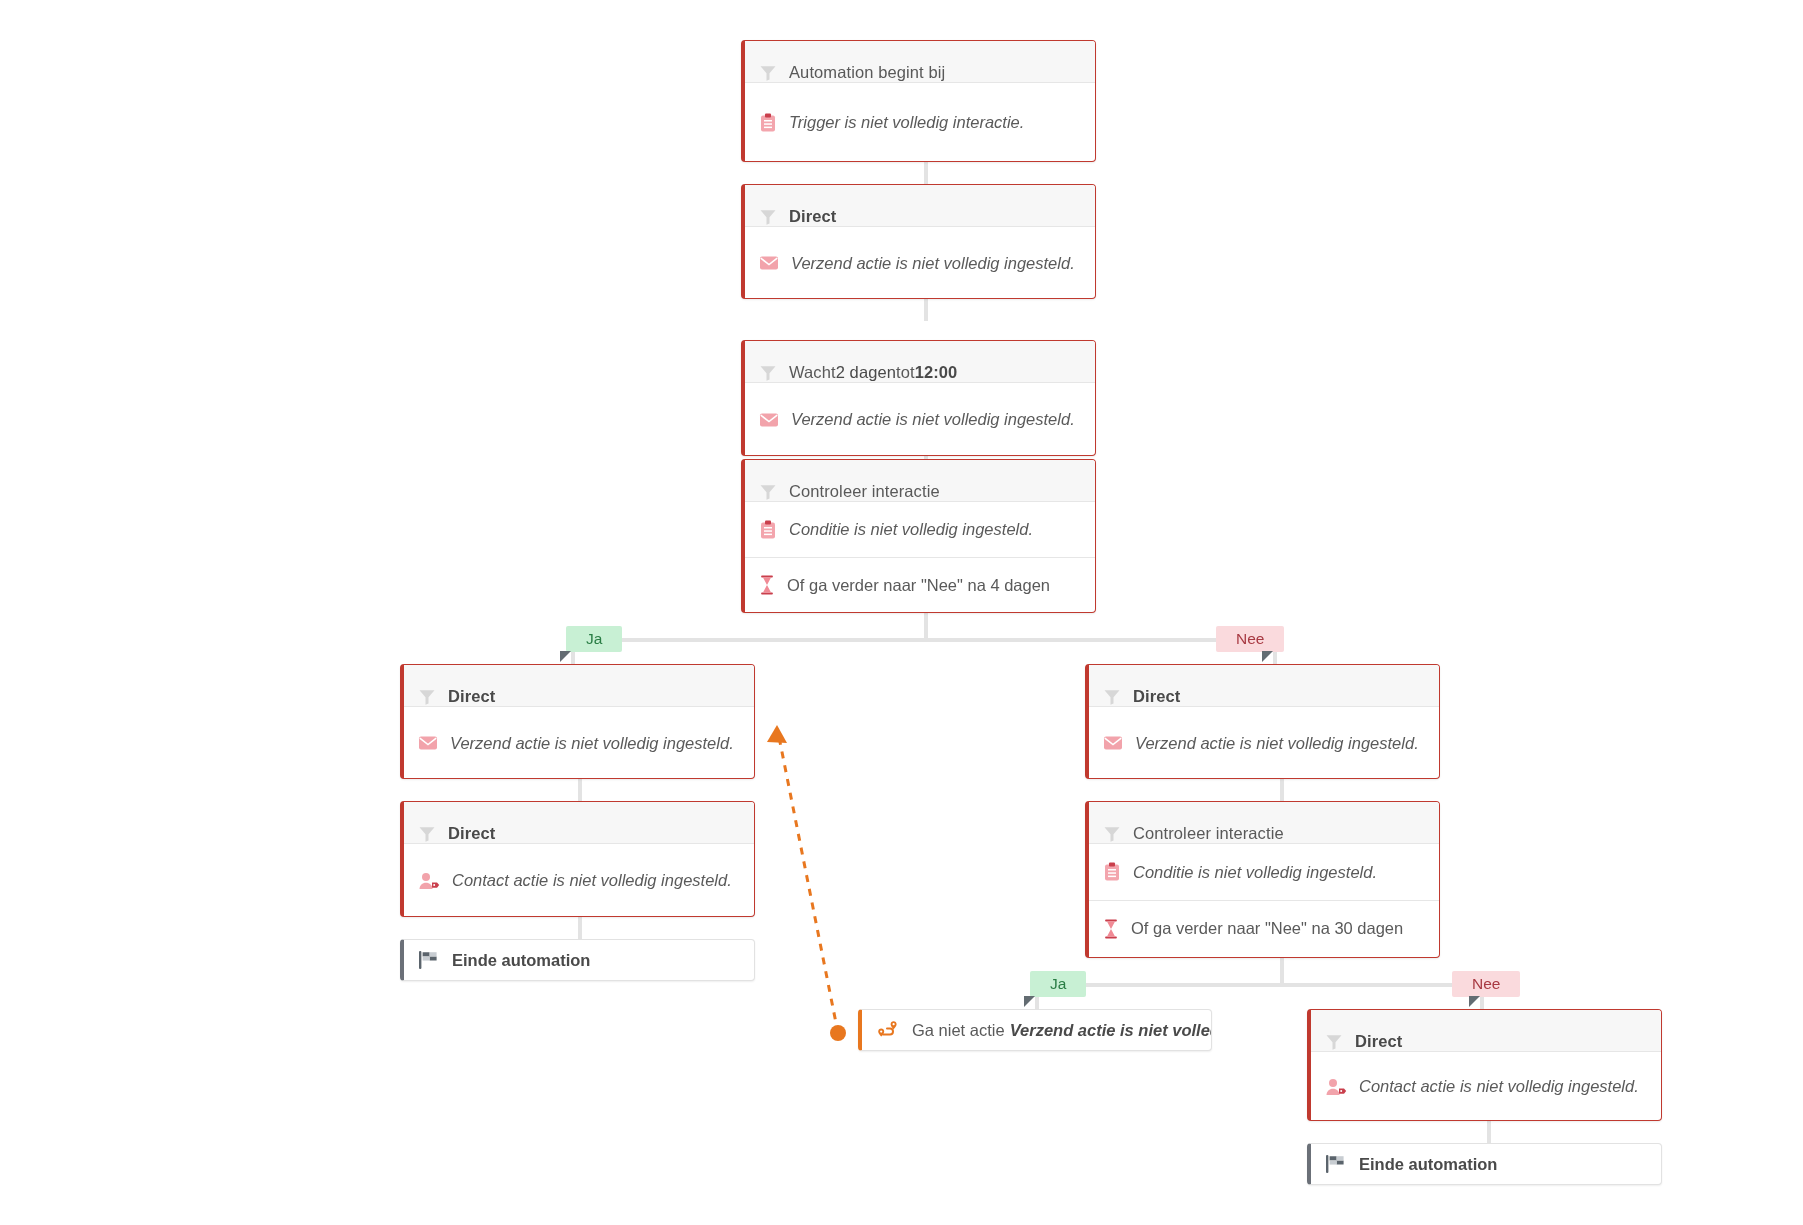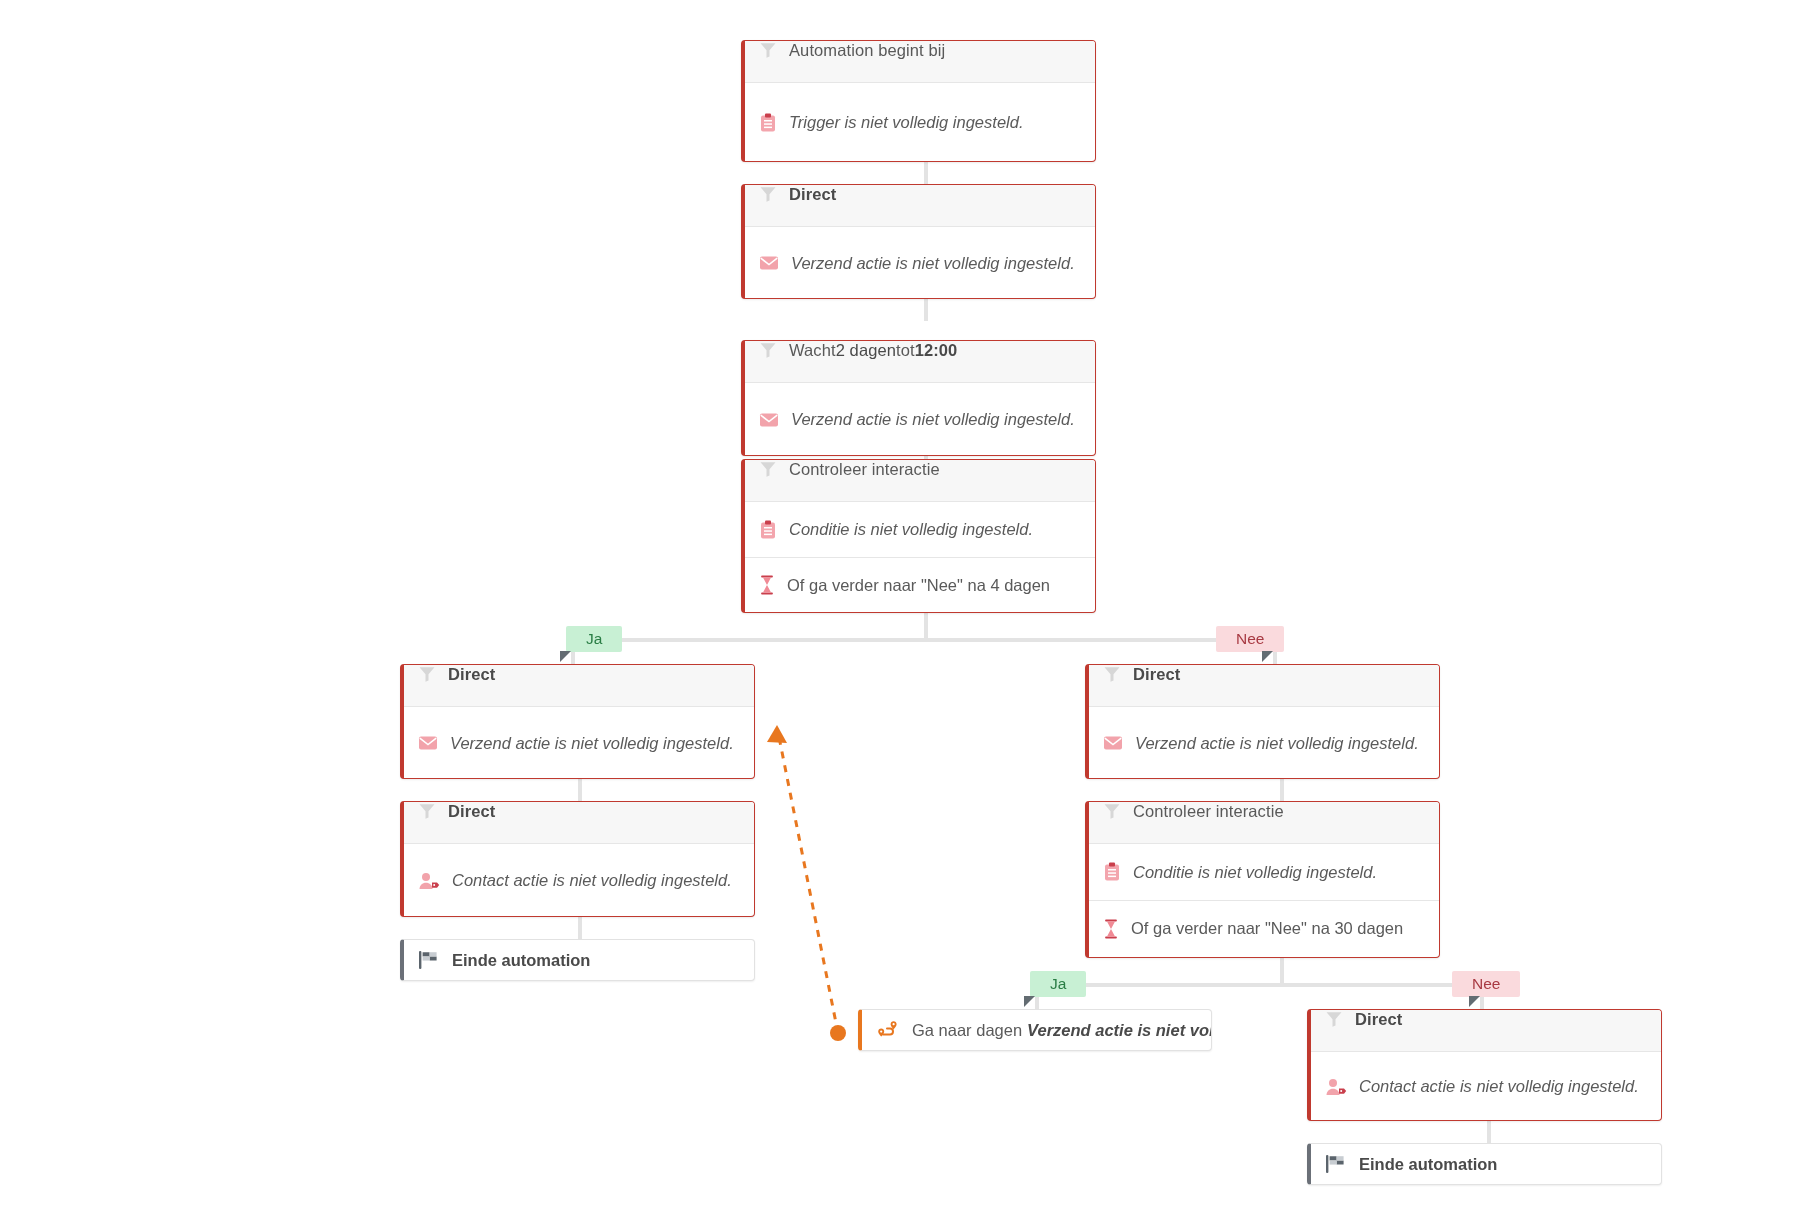--- a/index.html
+++ b/index.html
@@ -41,21 +41,21 @@
     border-radius: 4px;
     box-shadow: 0 1px 2px rgba(0,0,0,0.08);
     overflow: hidden;
   }
   .node-header {
     box-sizing: border-box;
     height: 42px;
     background: #f7f7f7;
     border-bottom: 1px solid #e6e6e6;
     display: flex;
-    align-items: flex-start;
+    align-items: flex-end;
     padding: 0 14px;
     font-size: 16.5px;
     color: #595959;
     letter-spacing: .1px;
     white-space: nowrap;
   }
   .node-header.bold { font-weight: bold; color: #4a4a4a; }
   .node-header .ic { margin-right: 12px; display: flex; align-items: center; }
 
   .node-row {
@@ -174,21 +174,21 @@
     <div class="node-row italic" style="height:79px;">
       <span class="ic">
         <svg width="18" height="20" viewBox="0 0 18 20">
             <rect x="2" y="2.5" width="14" height="16" rx="2" fill="#f3a5ad"></rect>
             <rect x="6" y="0.5" width="6" height="4" rx="1" fill="#c93f4c"></rect>
             <rect x="5" y="7" width="8" height="1.5" fill="#fff"></rect>
             <rect x="5" y="10.3" width="8" height="1.5" fill="#fff"></rect>
             <rect x="5" y="13.6" width="8" height="1.5" fill="#fff"></rect>
           </svg>
       </span>
-      <span class="txt">Trigger is niet volledig ingesteld.</span>
+      <span class="txt">Trigger is niet volledig interactie.</span>
     </div>
   </div>
 
   <div class="node" style="left:741px; top:184px; width:355px; height:115px;">
     <div class="node-header bold">
       <span class="ic">
         <svg width="18" height="18" viewBox="0 0 18 18">
             <path d="M1.5 2.2h15l-6 7v6.2l-3 1.4V9.2z" fill="#d7d7d7"></path>
           </svg>
       </span>
@@ -381,21 +381,21 @@
   <div class="gotonode" style="left:858px; top:1009px; width:354px; height:42px;">
     <span class="ic">
       <svg width="24" height="20" viewBox="0 0 24 20">
         <path d="M7 14.5h7a3 3 0 0 0 0-6h-3" stroke="#e8771f" stroke-width="2" fill="none" stroke-linecap="round"></path>
         <path d="M5.2 8.6c-1.7 0-3 1.3-3 3 0 2.2 3 5 3 5s3-2.8 3-5c0-1.7-1.3-3-3-3z" fill="#e8771f"></path>
         <circle cx="5.2" cy="11.6" r="1.1" fill="#fff"></circle>
         <path d="M17.6 1.2c-1.7 0-3 1.3-3 3 0 2.2 3 5 3 5s3-2.8 3-5c0-1.7-1.3-3-3-3z" fill="#e8771f"></path>
         <circle cx="17.6" cy="4.2" r="1.1" fill="#fff"></circle>
       </svg>
     </span>
-    <span>Ga naar dagen</span>
+    <span>Ga niet actie</span>
     <span class="ref">Verzend actie is niet volled</span>
   </div>
 
   <div class="node" style="left:1307px; top:1009px; width:355px; height:112px;">
     <div class="node-header bold">
       <span class="ic">
         <svg width="18" height="18" viewBox="0 0 18 18">
             <path d="M1.5 2.2h15l-6 7v6.2l-3 1.4V9.2z" fill="#d7d7d7"></path>
           </svg>
       </span>

